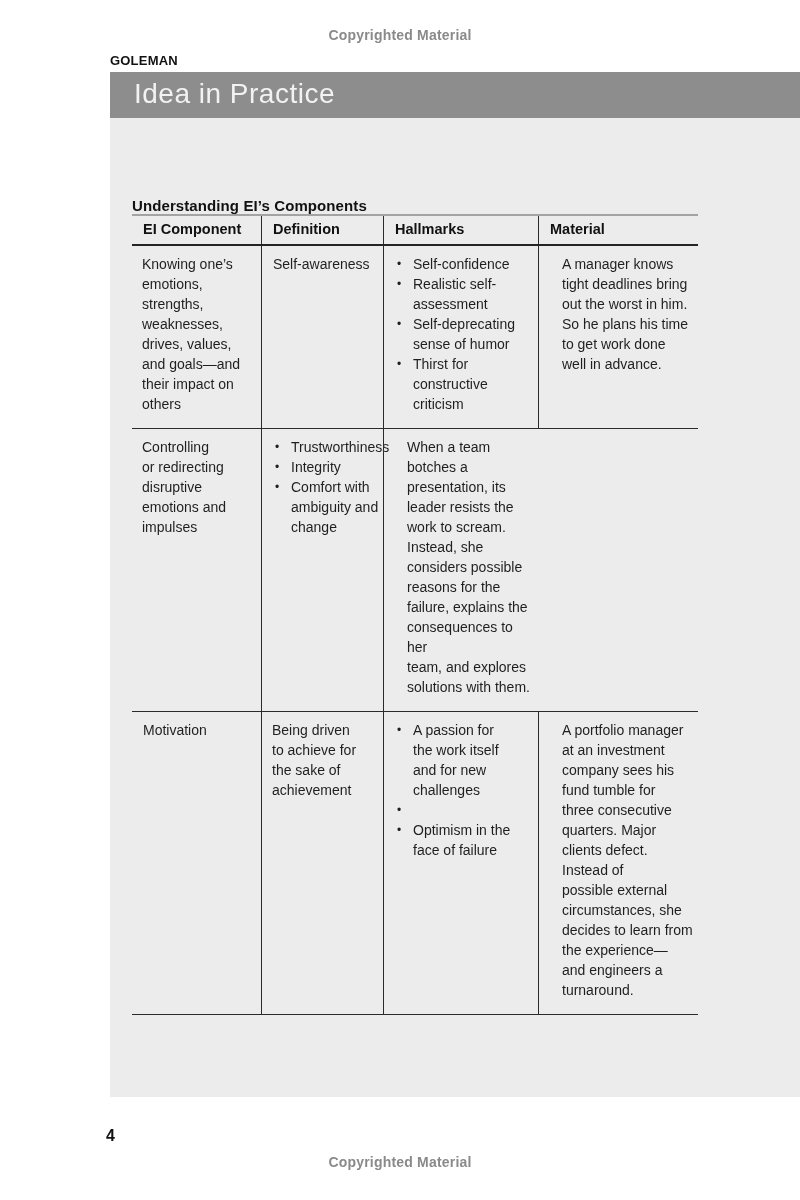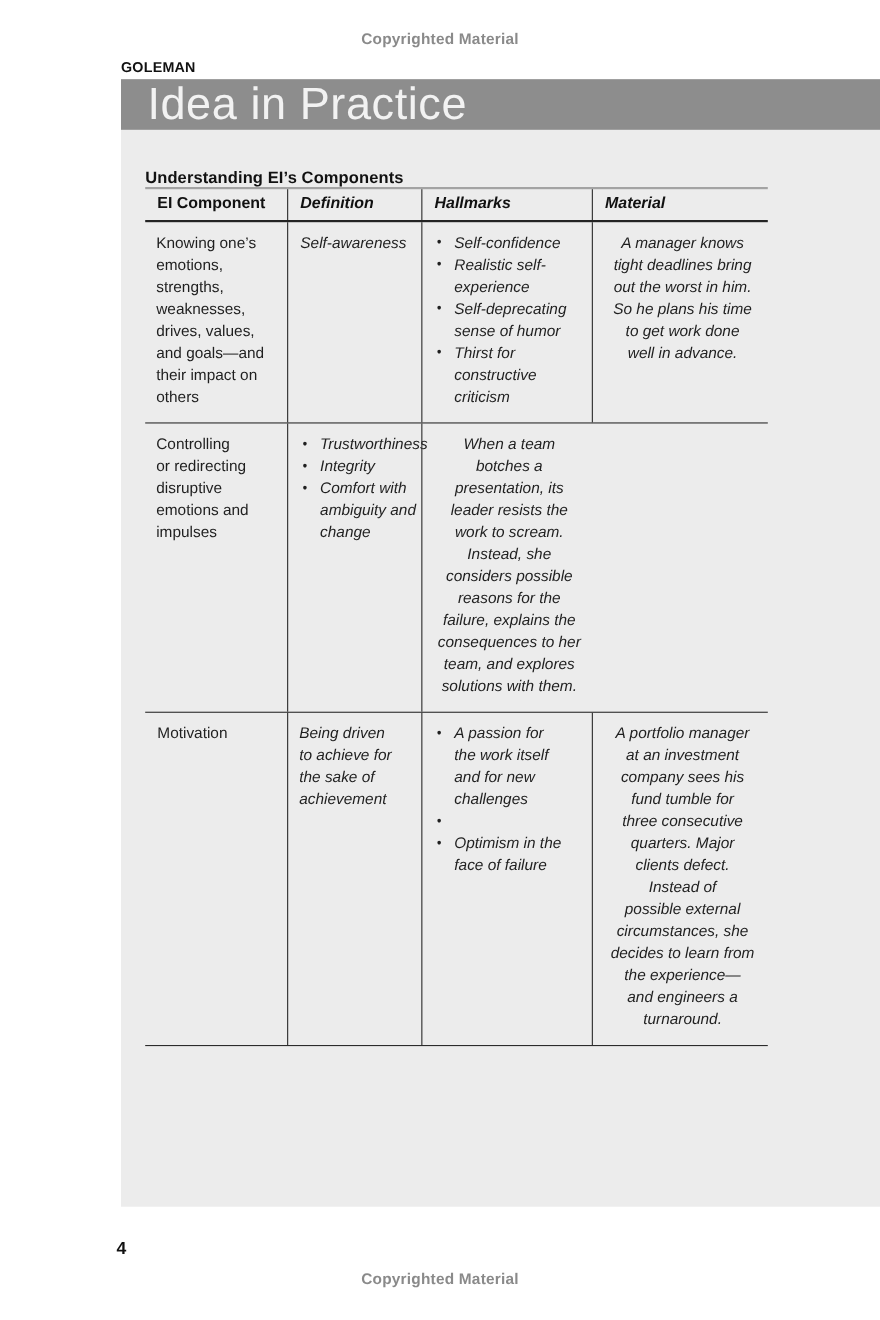--- a/index.html
+++ b/index.html
@@ -16,39 +16,39 @@
   }
   .page {
     position:absolute; top:72px; left:110px; width:690px; height:1025px;
     background:#ececec;
   }
   .banner {
     height:46px; background:#8d8d8d; display:flex; align-items:center;
     padding-left:24px; overflow:hidden;
   }
   .banner-title {
-    color:#f2f2f2; font-size:41px; font-weight:400; letter-spacing:0.5px;
+    color:#f2f2f2; font-size:28px; font-weight:400; letter-spacing:0.5px;
     line-height:46px; padding-bottom:2px;
   }
   .content { padding:35px 0 0 22px; }
-  .section-title { font-size:15px; font-weight:bold; color:#111; letter-spacing:0.1px; }
+  .section-title { font-size:15px; font-weight:bold; color:#111; letter-spacing:0.1px;margin-top:44px; }
 
   .ei-table { width:566px; border-top:2px solid #a3a3a3; font-size:14px; }
   .thead, .trow { display:grid; grid-template-columns:129px 122px 155px 160px; }
   .thead { border-bottom:2.5px solid #242424; }
   .th {
     font-weight:bold; font-size:14.5px; padding:5px 4px 7px 11px; color:#111;
   }
-  .th + .th, .td + .td { border-left:1.5px solid #2b2b2b;font-style:italic; }
+  .th + .th, .td + .td { border-left:1.5px solid #2b2b2b; }
   .trow { border-bottom:1.5px solid #2b2b2b; }
   .td {
     padding:8px 3px 14px 10px; line-height:20px; color:#1f1f1f;
   }
   .col-component { padding-left:11px; }
-  .col-example { padding-left:7px;text-align:center; }
+  .col-example { padding-left:23px; }
   .pre { white-space:pre-line; }
   .bullet-item { display:flex; }
   .bullet { width:19px; flex:0 0 19px; padding-left:3px; font-size:12px; line-height:20px; }
   .bullet-text { flex:1; line-height:20px; }
 
   .page-number {
     position:absolute; top:1127px; left:106px;
     font-size:16px; font-weight:bold; color:#111;
   }
   .copyright-bottom {
@@ -89,21 +89,21 @@
 others</div>
         <div class="td col-component">Self-awareness</div>
         <div class="td col-hallmarks">
           <div class="bullet-item">
               <span class="bullet">•</span>
               <span class="bullet-text pre">Self-confidence</span>
             </div>
           <div class="bullet-item">
               <span class="bullet">•</span>
               <span class="bullet-text pre">Realistic self-
-experience</span>
+assessment</span>
             </div>
           <div class="bullet-item">
               <span class="bullet">•</span>
               <span class="bullet-text pre">Self-deprecating
 sense of humor</span>
             </div>
           <div class="bullet-item">
               <span class="bullet">•</span>
               <span class="bullet-text pre">Thirst for
 constructive

